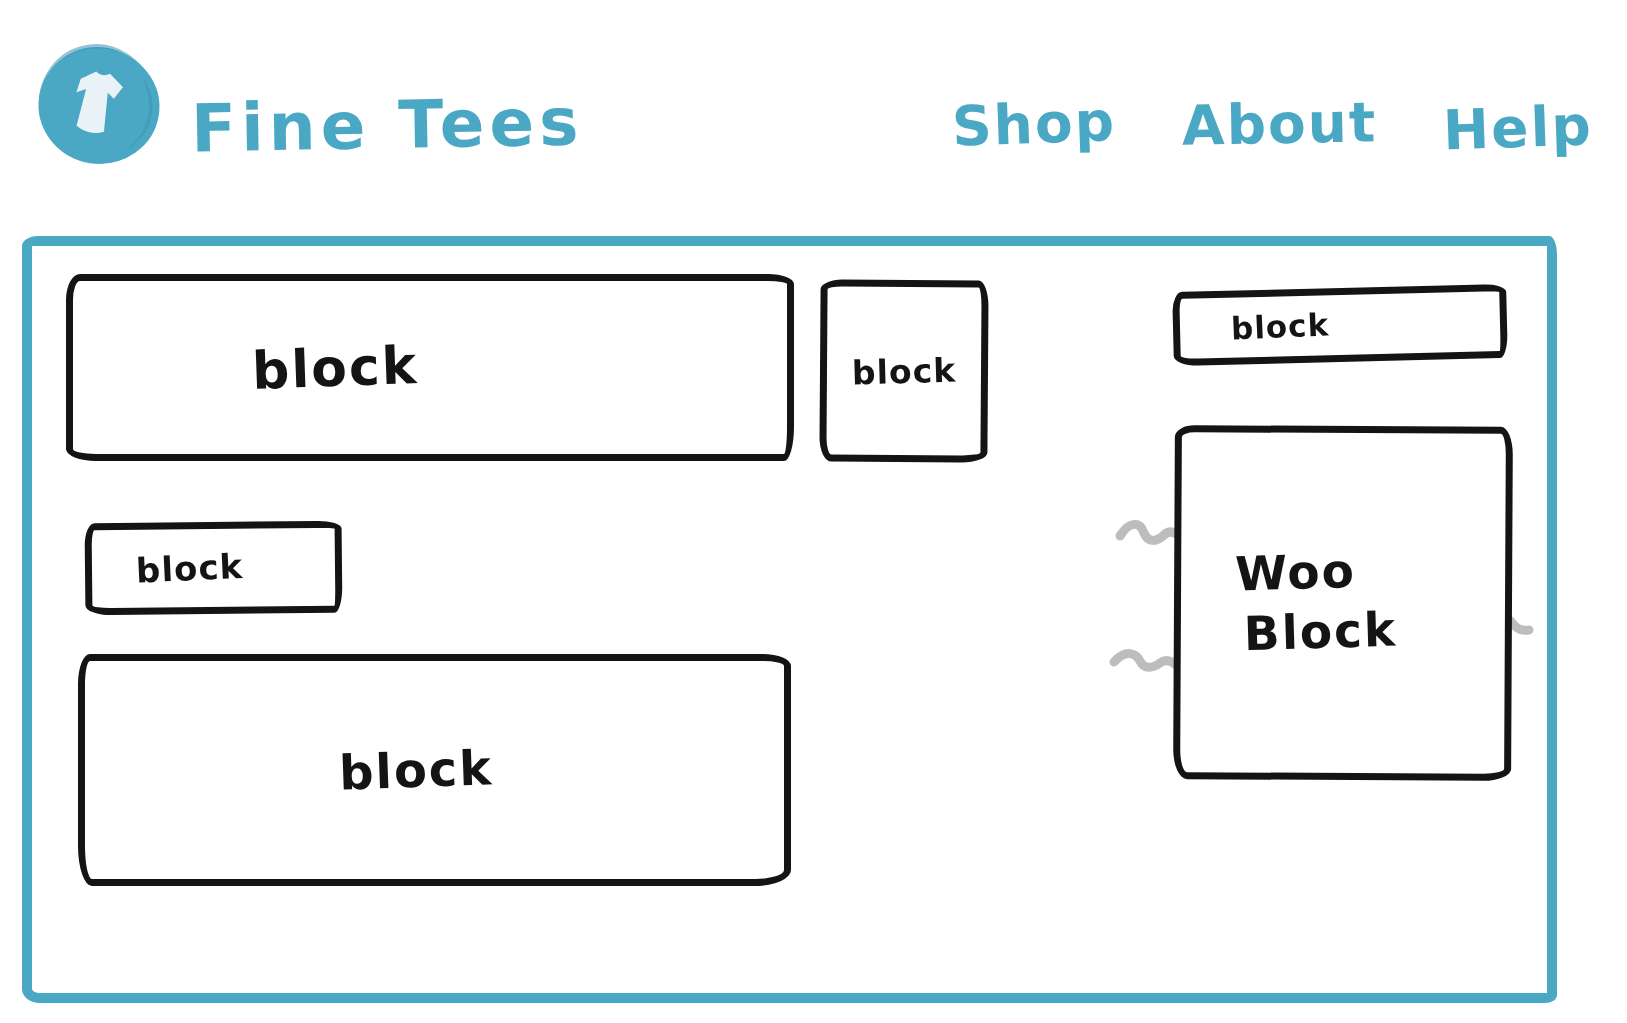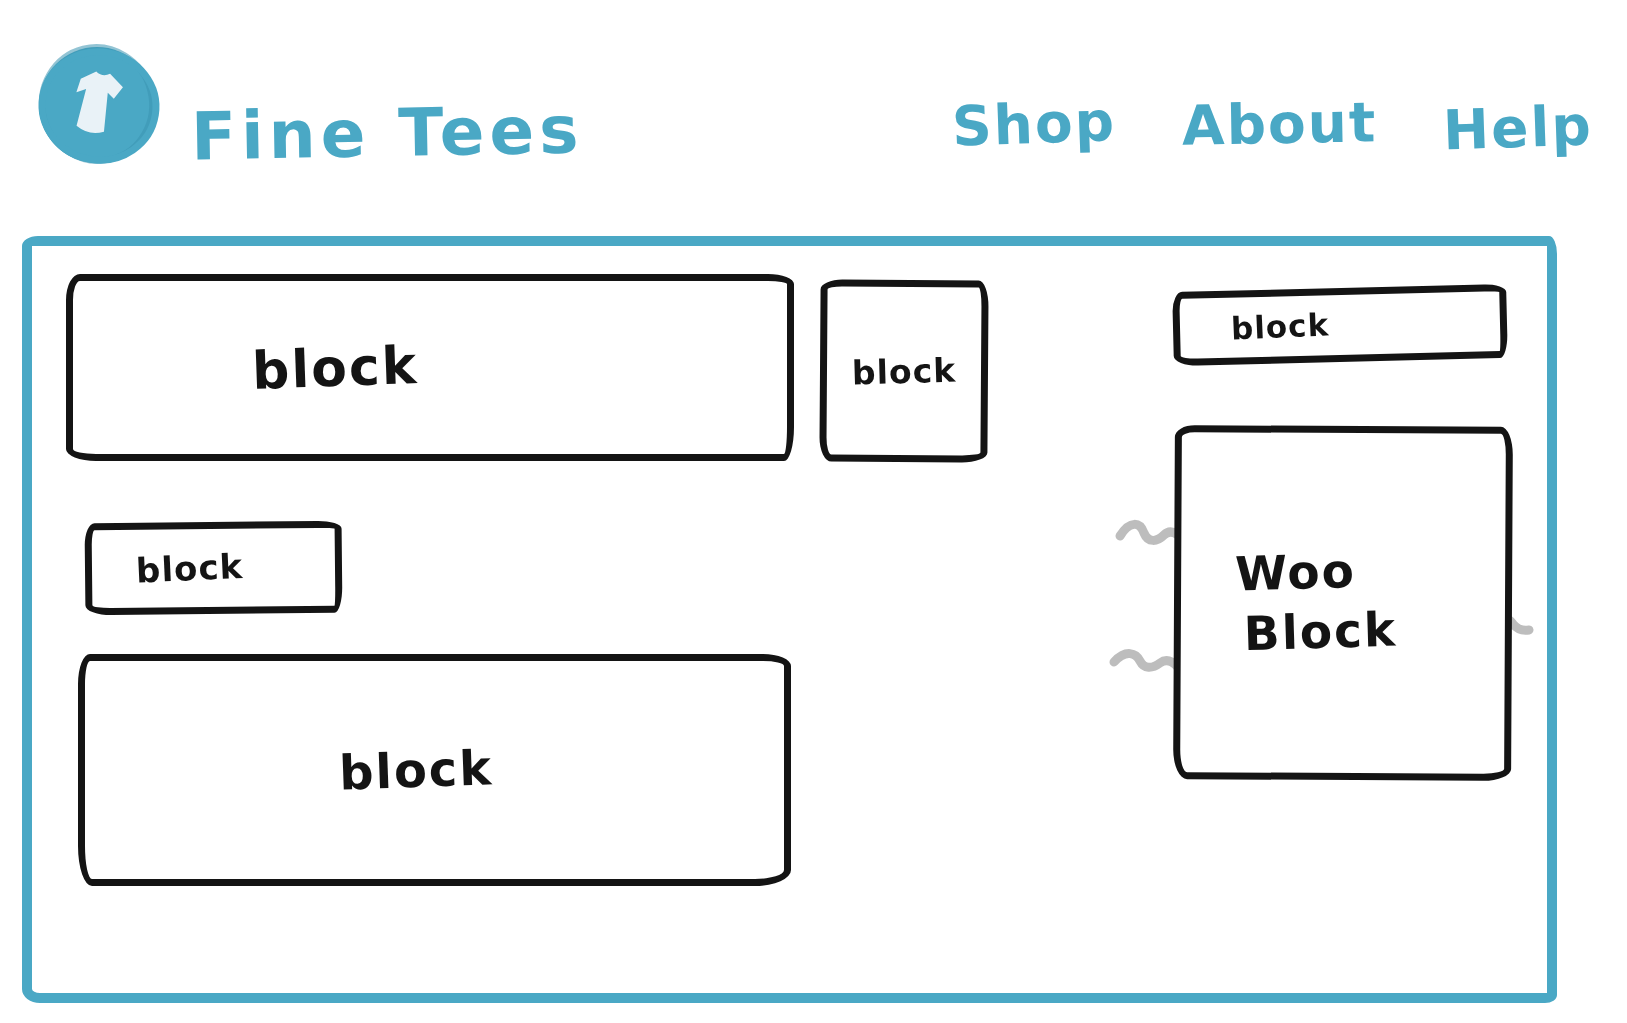--- a/index.html
+++ b/index.html
@@ -11,21 +11,21 @@
   html,body{margin:0;padding:0;}
   body{
     width:1627px;height:1023px;position:relative;overflow:hidden;
     background:#ffffff;
     font-family:"DejaVu Sans", sans-serif;
   }
 
   
   .brand{
     position:absolute;left:33px;top:36px;
-    display:flex;align-items:flex-end;gap:26px;
+    display:flex;align-items:center;gap:26px;
     cursor:pointer;
   }
   .logo{width:132px;height:136px;flex:0 0 auto;}
   .brand-title{
     color:var(--accent);
     font-size:66px;font-weight:bold;letter-spacing:5px;
     margin-top:42px;
     transform:rotate(-1deg);
     white-space:nowrap;
   }

